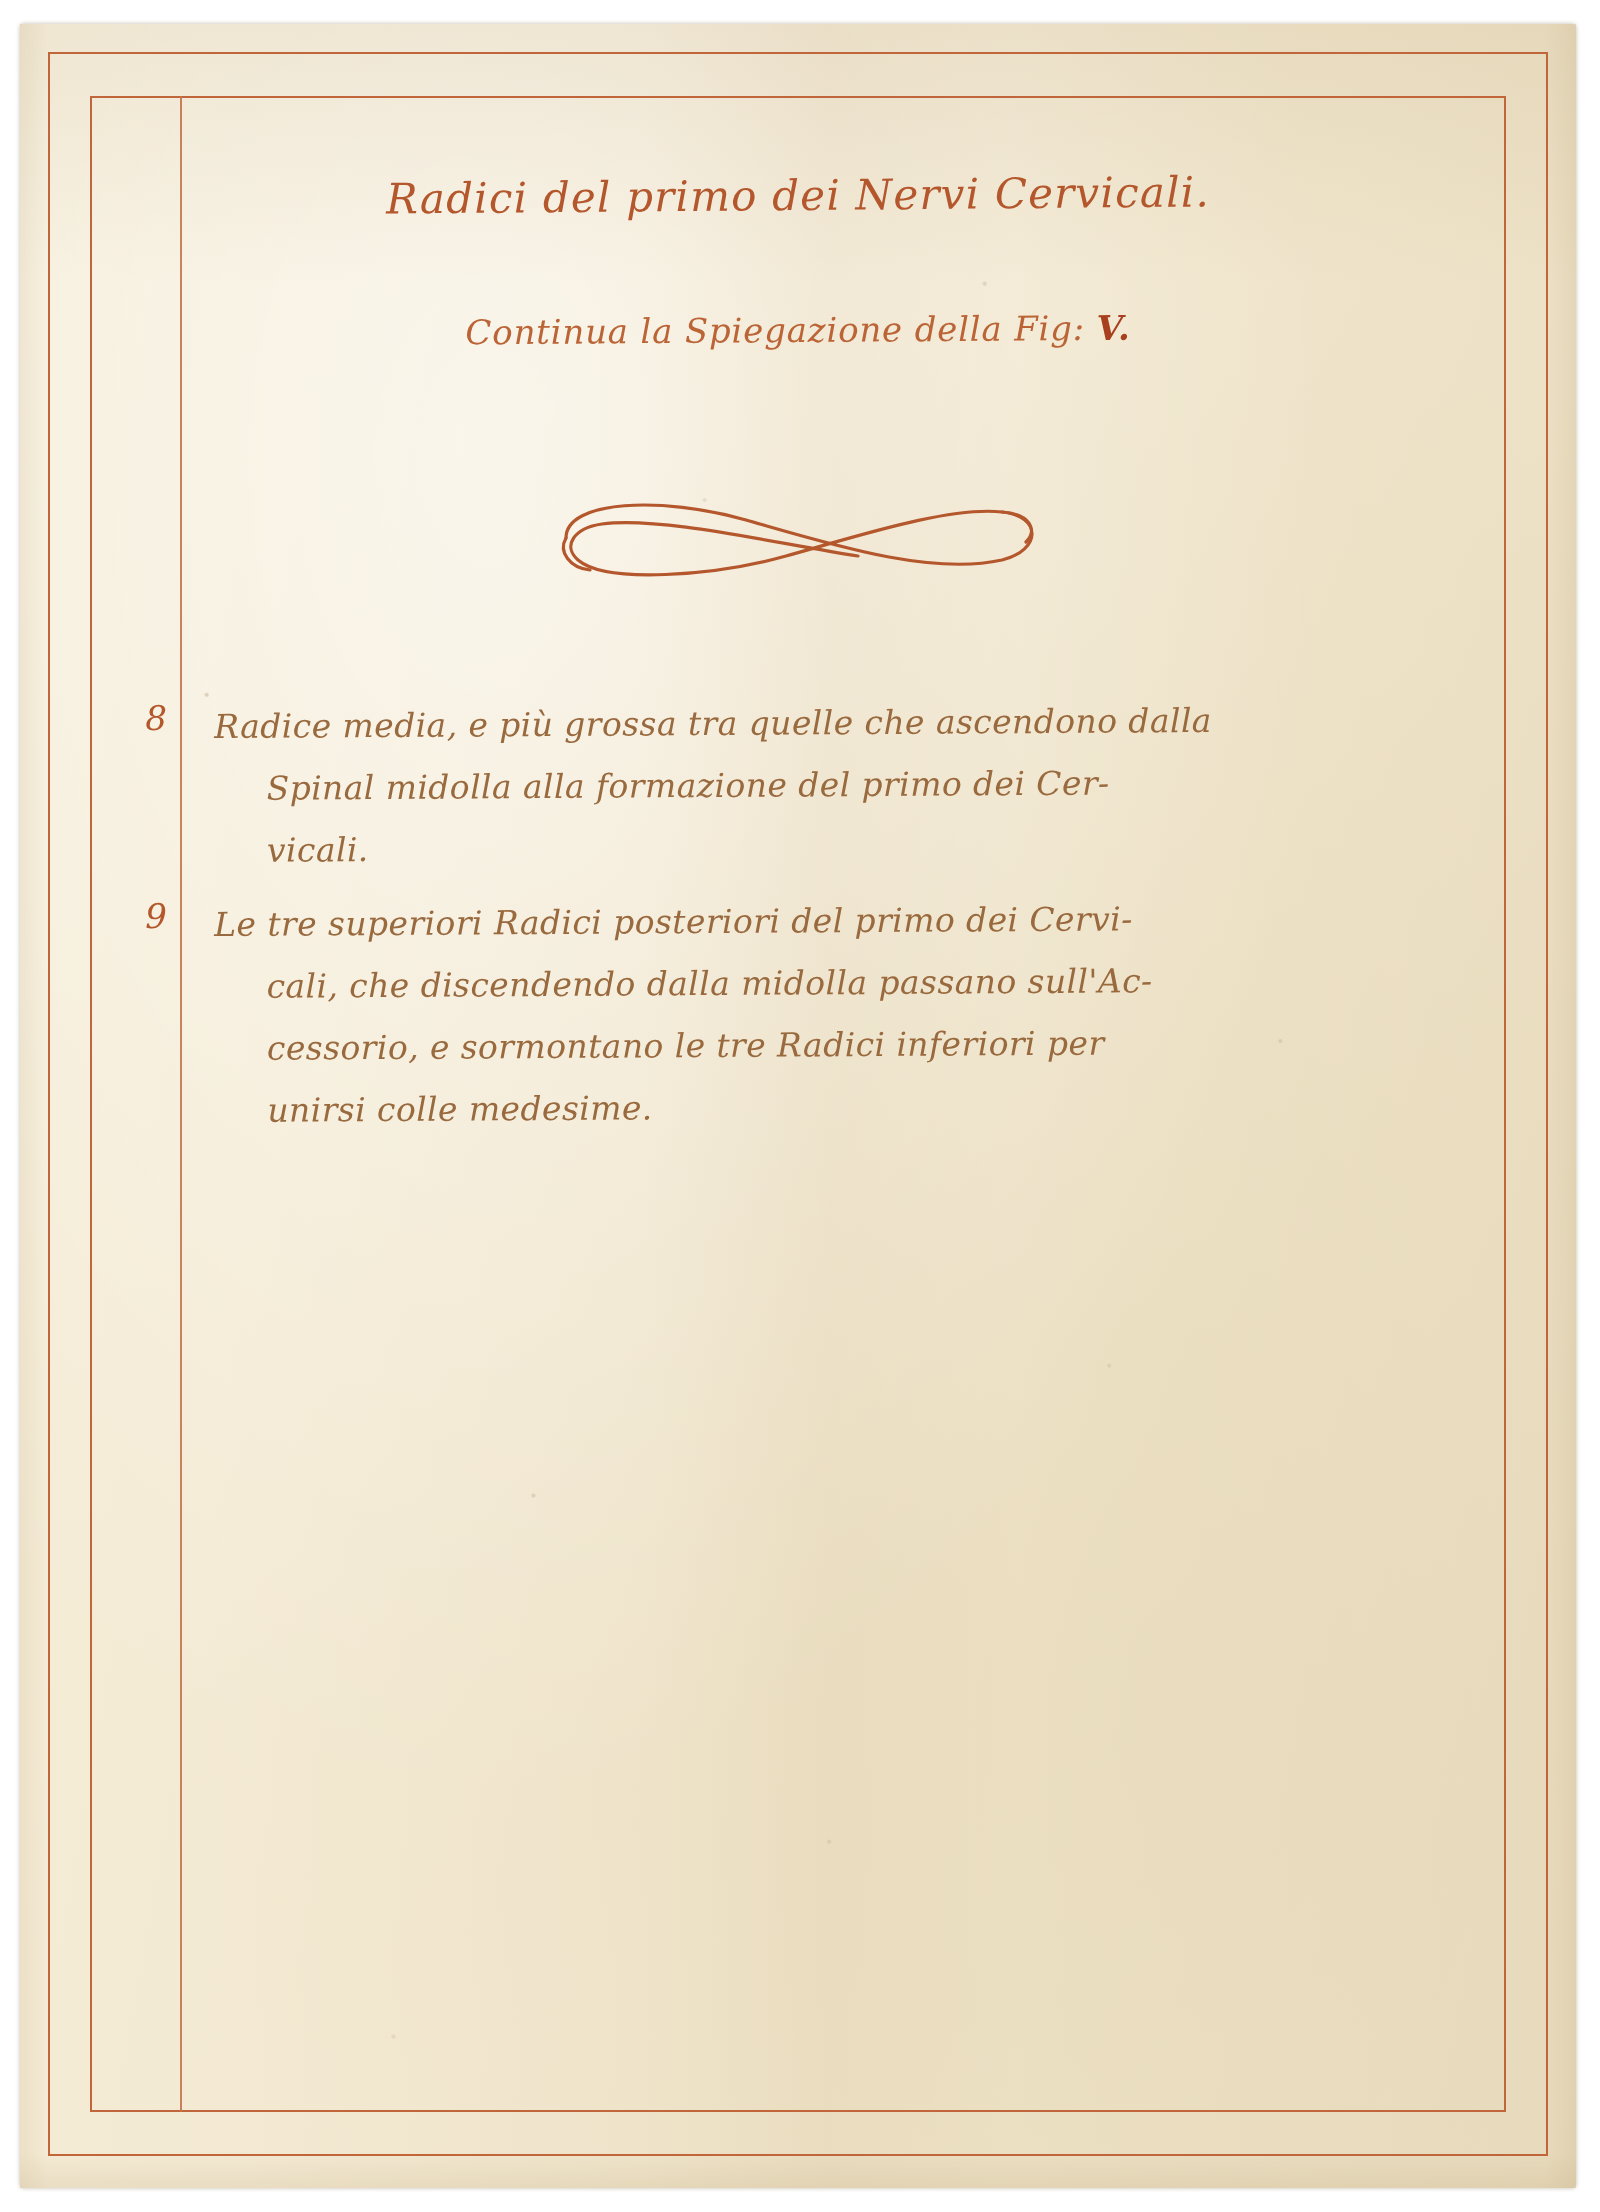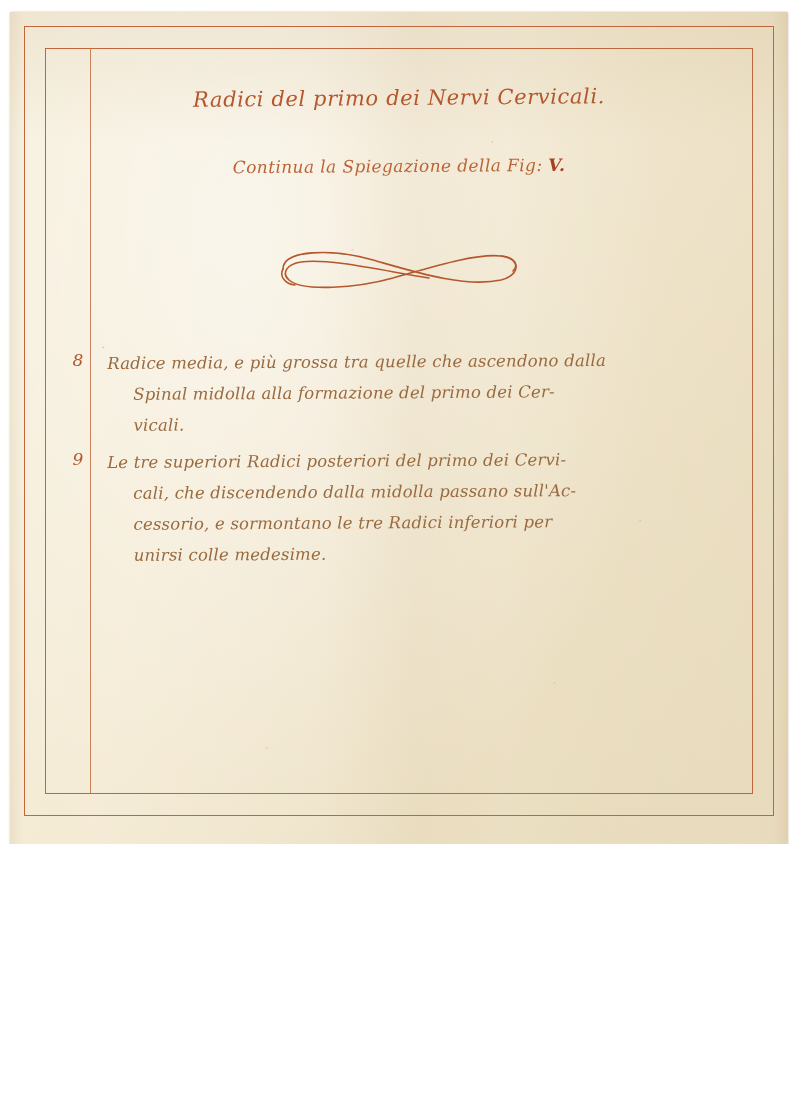--- a/index.html
+++ b/index.html
@@ -3,21 +3,21 @@
 <meta charset="utf-8">
 <style>
   html, body {
     margin: 0;
     padding: 0;
     background: #ffffff;
   }
   #page {
     position: relative;
     width: 800px;
-    height: 844px;
+    height: 1106px;
     overflow: hidden;
     background: #ffffff;
     font-family: "Liberation Serif", serif;
   }
 
   
   #sheet {
     position: absolute;
     left: 10px;
     top: 12px;

